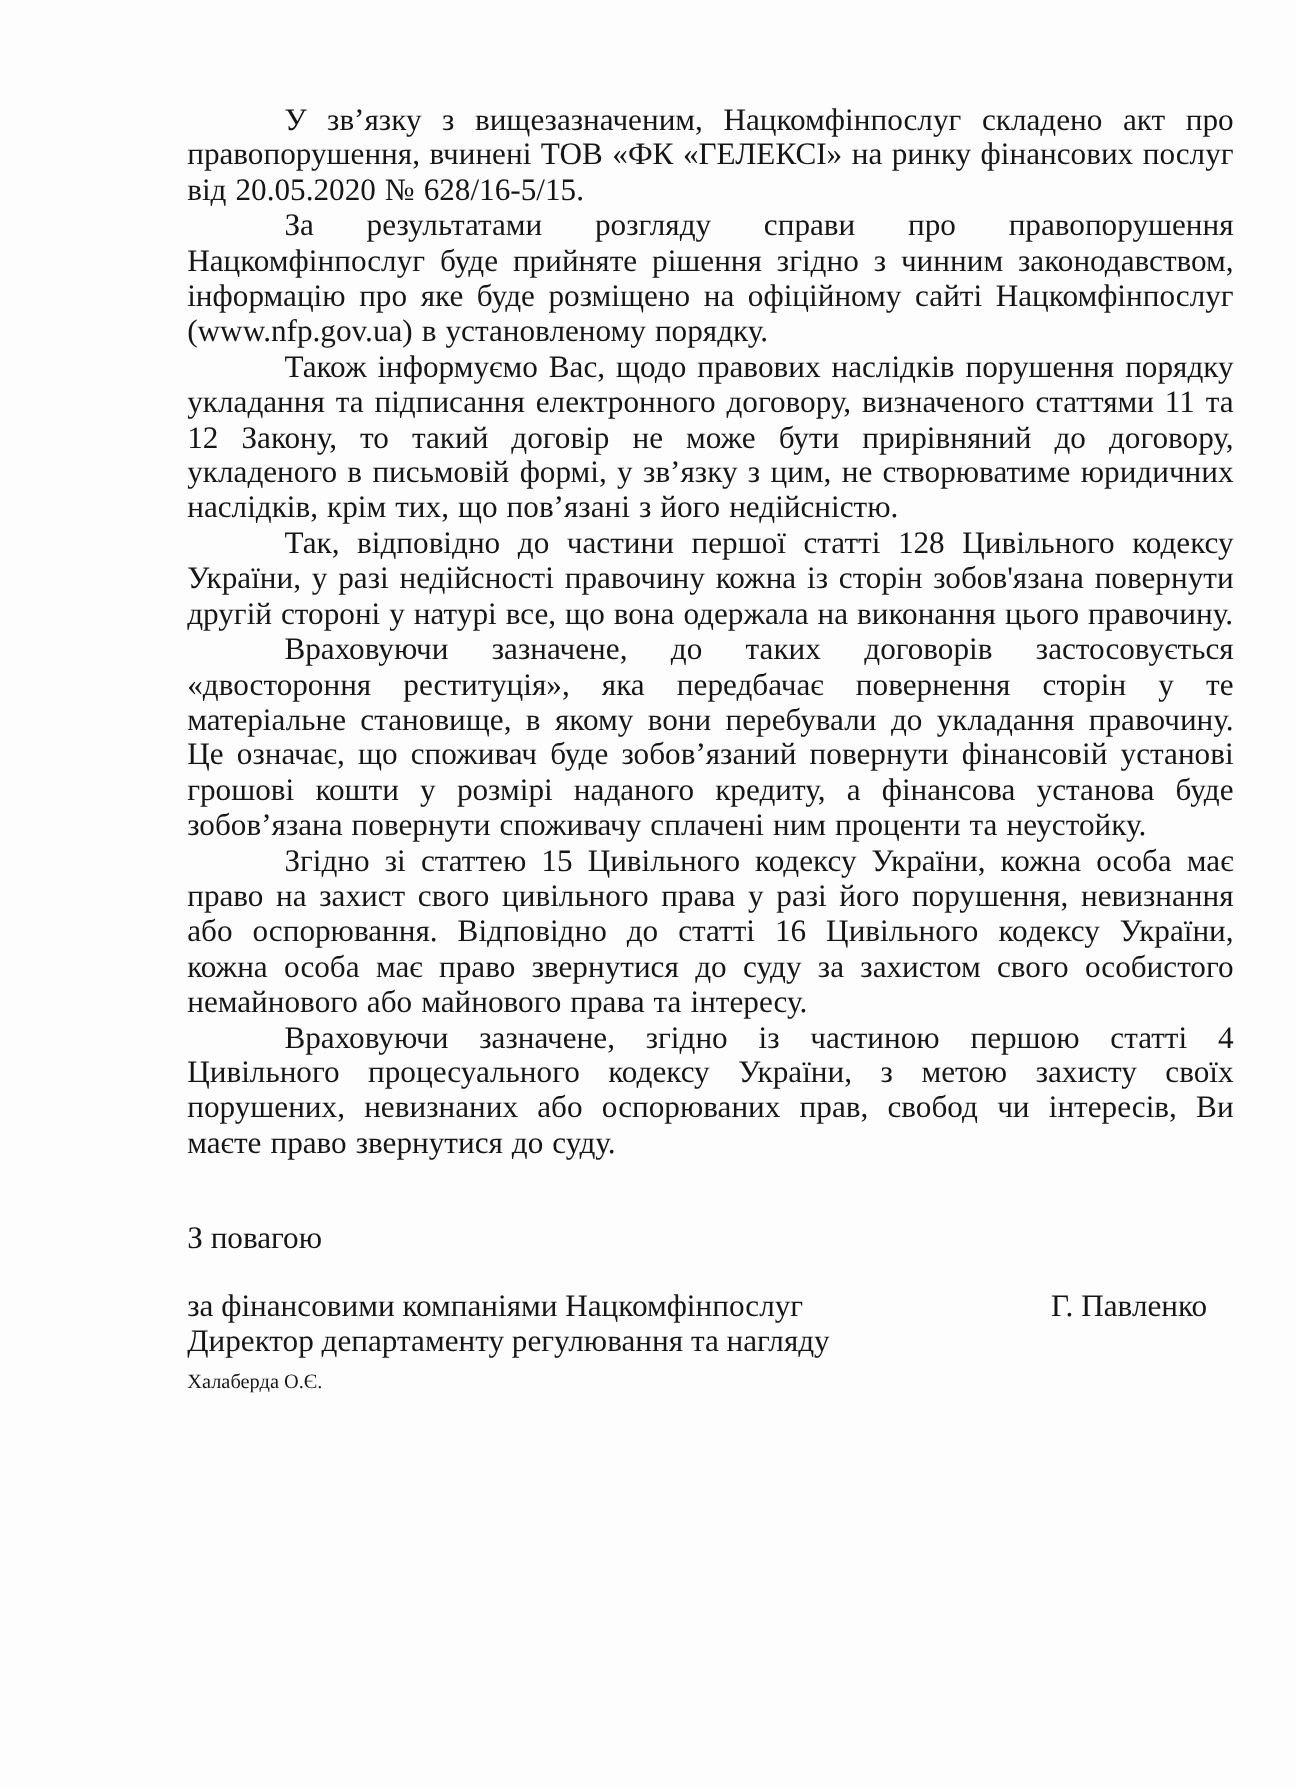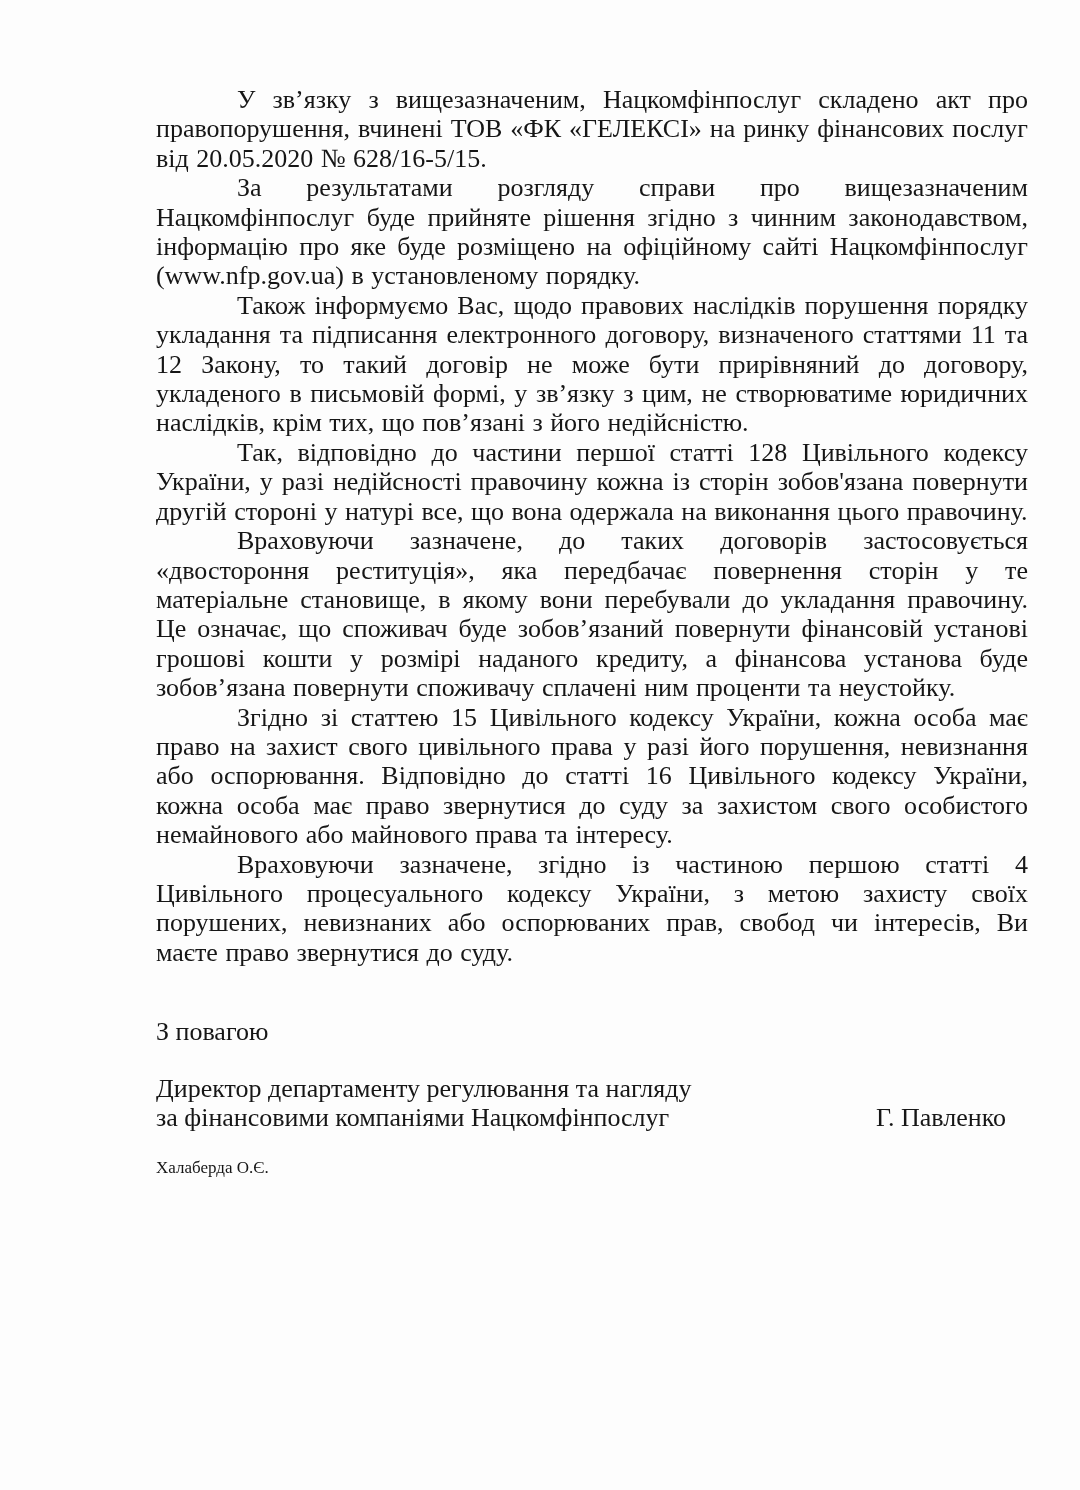--- a/index.html
+++ b/index.html
@@ -39,49 +39,49 @@
   .signature-row {
     display: flex;
     justify-content: space-between;
     align-items: baseline;
   }
   .signature-name {
     margin-right: 22px;
     white-space: nowrap;
   }
   .footer-block {
-    margin-top: 24px;
+    margin-top: 8px;
     font-size: 17px;
     line-height: 21px;
   }
 </style>
 </head>
 <body>
 
 <div class="page">
 
   <div class="body-text">
     <p>У зв’язку з вищезазначеним, Нацкомфінпослуг складено акт про правопорушення, вчинені ТОВ «ФК «ГЕЛЕКСІ» на ринку фінансових послуг від 20.05.2020 № 628/16-5/15.</p>
-    <p>За результатами розгляду справи про вищезазначеним Нацкомфінпослуг буде прийняте рішення згідно з чинним законодавством, інформацію про яке буде розміщено на офіційному сайті Нацкомфінпослуг (www.nfp.gov.ua) в установленому порядку.</p>
+    <p>За результатами розгляду справи про правопорушення Нацкомфінпослуг буде прийняте рішення згідно з чинним законодавством, інформацію про яке буде розміщено на офіційному сайті Нацкомфінпослуг (www.nfp.gov.ua) в установленому порядку.</p>
     <p>Також інформуємо Вас, щодо правових наслідків порушення порядку укладання та підписання електронного договору, визначеного статтями 11 та 12 Закону, то такий договір не може бути прирівняний до договору, укладеного в письмовій формі, у зв’язку з цим, не створюватиме юридичних наслідків, крім тих, що пов’язані з його недійсністю.</p>
     <p>Так, відповідно до частини першої статті 128 Цивільного кодексу України, у разі недійсності правочину кожна із сторін зобов'язана повернути другій стороні у натурі все, що вона одержала на виконання цього правочину.</p>
     <p>Враховуючи зазначене, до таких договорів застосовується  «двостороння реституція», яка передбачає повернення сторін у те матеріальне становище, в якому вони перебували до укладання правочину. Це означає, що споживач буде зобов’язаний повернути фінансовій установі грошові кошти у розмірі наданого кредиту, а фінансова установа буде зобов’язана повернути споживачу сплачені ним проценти та неустойку.</p>
     <p>Згідно зі статтею 15 Цивільного кодексу України, кожна особа має право на захист свого цивільного права у разі його порушення, невизнання або оспорювання. Відповідно до статті 16 Цивільного кодексу України, кожна особа має право звернутися до суду за захистом свого особистого немайнового або майнового права та інтересу.</p>
     <p>Враховуючи зазначене, згідно із частиною першою статті 4 Цивільного процесуального кодексу України, з метою захисту своїх порушених, невизнаних або оспорюваних прав, свобод чи інтересів, Ви маєте право звернутися до суду.</p>
   </div>
 
   <div class="closing">З повагою</div>
 
   <div class="signature-block">
     <div class="signature-row">
-      <span>Директор департаменту регулювання та нагляду</span>
+      <span>за фінансовими компаніями Нацкомфінпослуг</span>
+      <span class="signature-name">Г. Павленко</span>
     </div>
     <div class="signature-row">
-      <span>за фінансовими компаніями Нацкомфінпослуг</span>
-      <span class="signature-name">Г. Павленко</span>
+      <span>Директор департаменту регулювання та нагляду</span>
     </div>
   </div>
 
   <div class="footer-block">
     <div>Халаберда О.Є.</div>
   </div>
 
 </div>
 
 </body></html>

